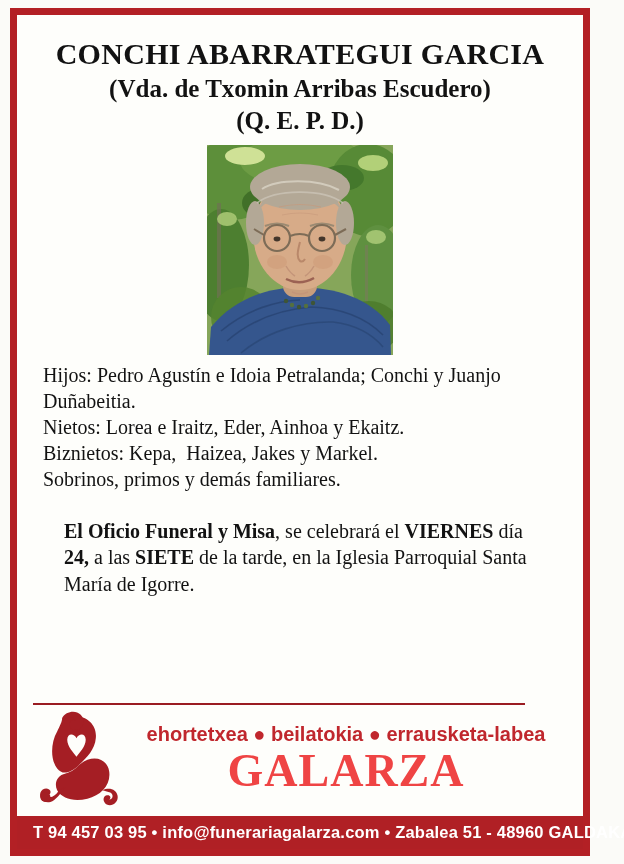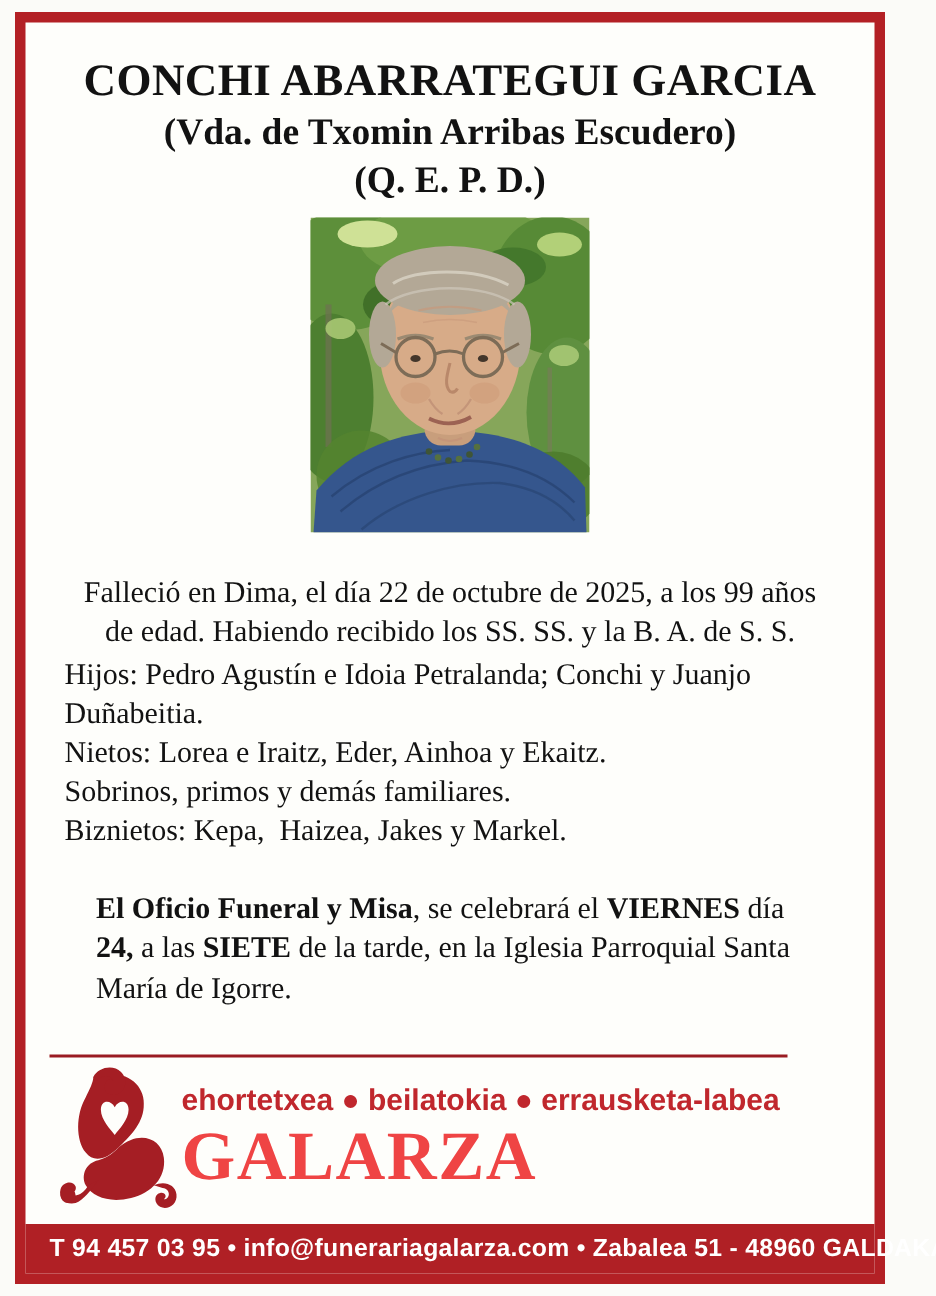--- a/index.html
+++ b/index.html
@@ -51,21 +51,21 @@
 
   .footer { position: absolute; left: 0; right: 0; bottom: 0; }
   .footer-separator {
     border: none; border-top: 2.5px solid #9a1c22;
     margin: 0 58px 0 16px;
   }
   .brand-row {
     display: flex; align-items: center;
     padding: 4px 12px 5px 20px; height: 102px;
   }
-  .brand-texts { flex: 1; text-align: left; }
+  .brand-texts { flex: 1; text-align: center; }
   .services-line {
     font-family: "Liberation Sans", sans-serif;
     font-weight: bold; font-size: 20px; color: #c0272d;
     line-height: 1.15;
   }
   .brand-name {
     font-size: 46px; font-weight: bold; color: #ef4444;
     letter-spacing: 1px; line-height: 1.05; margin: 1px 0 2px 0;
   }
   .contact-bar {
@@ -156,30 +156,26 @@
 
           <circle cx="79" cy="156" r="2.2" fill="#3f5536"></circle>
           <circle cx="85" cy="160" r="2.2" fill="#55703f"></circle>
           <circle cx="92" cy="162" r="2.2" fill="#3f5536"></circle>
           <circle cx="99" cy="161" r="2.2" fill="#55703f"></circle>
           <circle cx="106" cy="158" r="2.2" fill="#3f5536"></circle>
           <circle cx="111" cy="153" r="2.2" fill="#55703f"></circle>
         </svg>
       </div>
 
-      <div class="death-notice">
-        <div>Falleció en Dima, el día 22 de octubre de 2025, a los 99 años</div>
-        <div>de edad. Habiendo recibido los SS. SS. y la B. A. de S. S.</div>
-      </div>
 
       <div class="family-block">
         <div class="family-line">Hijos: Pedro Agustín e Idoia Petralanda; Conchi y Juanjo Duñabeitia.</div>
         <div class="family-line">Nietos: Lorea e Iraitz, Eder, Ainhoa y Ekaitz.</div>
+        <div class="family-line">Biznietos: Kepa,  Haizea, Jakes y Markel.</div>
         <div class="family-line">Sobrinos, primos y demás familiares.</div>
-        <div class="family-line">Biznietos: Kepa,  Haizea, Jakes y Markel.</div>
       </div>
 
       <div class="funeral-block">
         <b>El Oficio Funeral y Misa</b><span>, se celebrará el </span><b>VIERNES</b><span> día </span><b>24,</b><span> a las </span><b>SIETE</b><span> de la tarde, en la Iglesia Parroquial Santa María de Igorre.</span>
       </div>
 
       <div class="footer">
         <hr class="footer-separator">
         <div class="brand-row">
           <svg viewBox="0 0 100 120" width="84" height="102">

